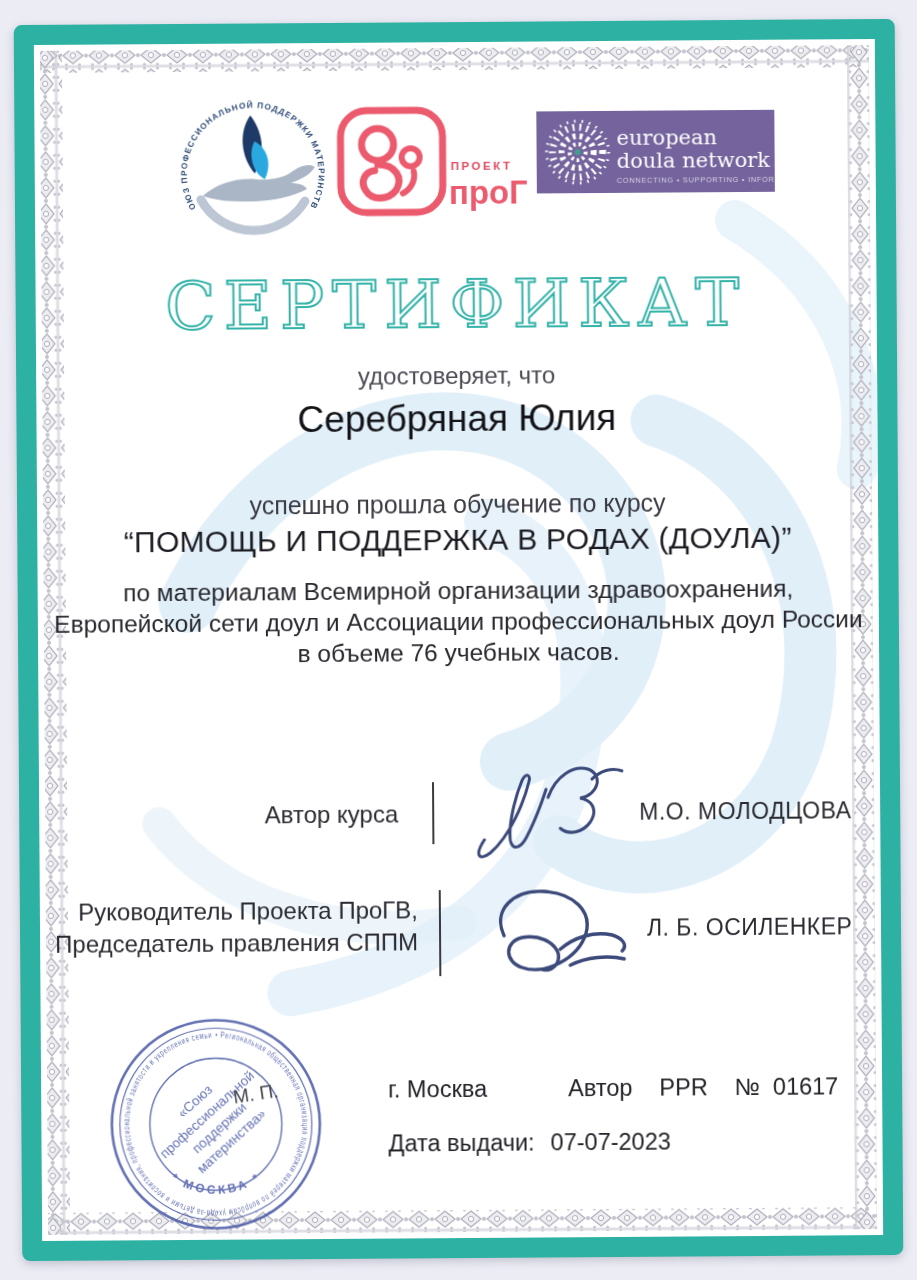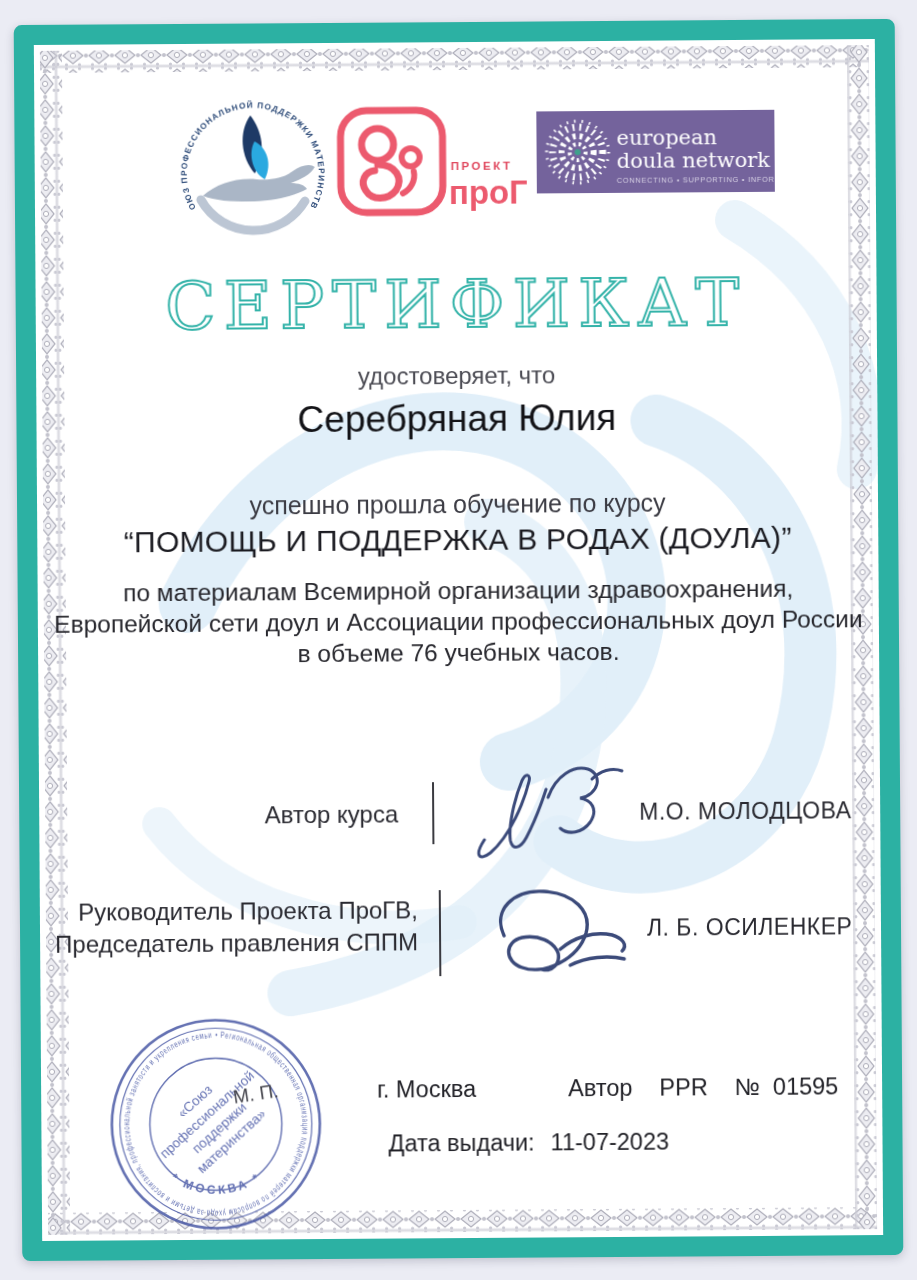--- a/index.html
+++ b/index.html
@@ -51,21 +51,21 @@
   #sig1-scribble{left:427px;top:708px;}
   #sig1-name{left:600px;top:758px;width:230px;font-size:23px;letter-spacing:.5px;color:#2a2a31;}
   #sig2-label{left:0;top:852px;width:378px;text-align:right;}
   #sig2-bar{left:399px;top:848px;width:2px;height:86px;background:#3a3a40;}
   #sig2-scribble{left:430px;top:836px;}
   #sig2-name{left:607px;top:874px;width:220px;font-size:23px;letter-spacing:.5px;color:#2a2a31;}
 
   
   #stamp{left:62px;top:968px;}
   .footer-text{font-size:23.5px;color:#222228;}
-  #footer-city{left:336px;top:1034px;}
+  #footer-city{left:347px;top:1034px;}
   #footer-series{left:527px;top:1034px;display:flex;gap:27px;}
   #footer-date{left:347px;top:1088px;display:flex;gap:16px;}
 </style>
 </head>
 <body>
 
 <div id="card">
   <div id="card-inner">
 
     <svg id="watermark-svg" width="841" height="1196" viewBox="0 0 841 1196">
@@ -209,22 +209,22 @@
           </g>
         </g>
         <text x="131" y="92" font-size="19" fill="#44444c" transform="rotate(-8 131 92)">М. П.</text>
       </svg>
 
       <div id="footer-city" class="abs footer-text">г. Москва</div>
       <div id="footer-series" class="abs footer-text">
         <span>Автор</span>
         <span>PPR</span>
         <span>№</span>
-        <span style="margin-left:-14px">01595</span>
+        <span style="margin-left:-14px">01617</span>
       </div>
       <div id="footer-date" class="abs footer-text">
         <span>Дата выдачи:</span>
-        <span>11-07-2023</span>
+        <span>07-07-2023</span>
       </div>
 
     </div>
   </div>
 </div>
 
 </body></html>

